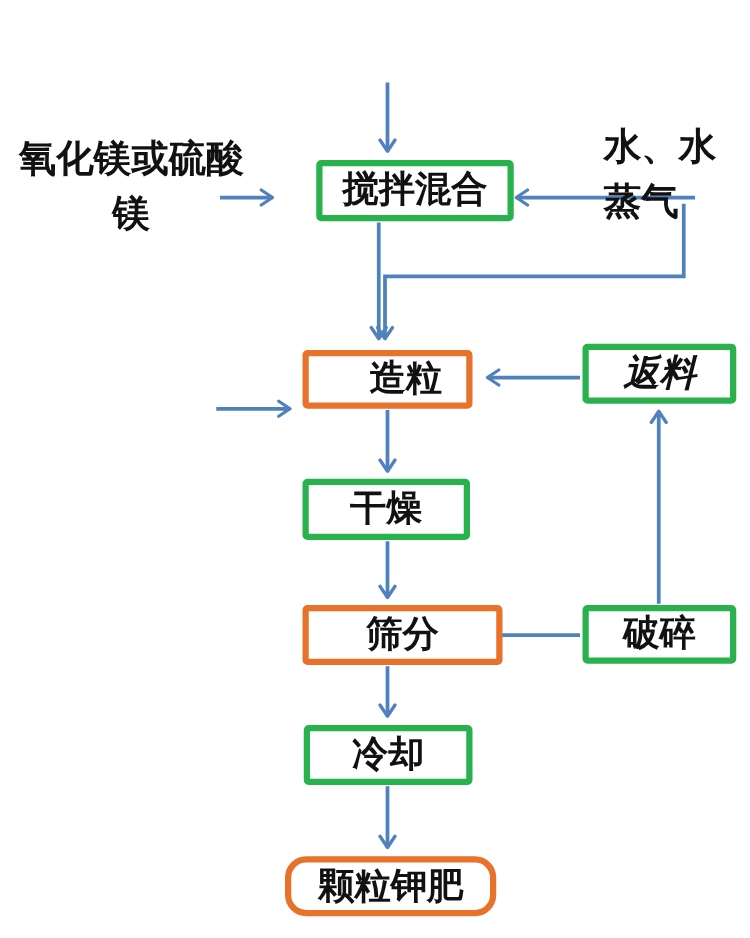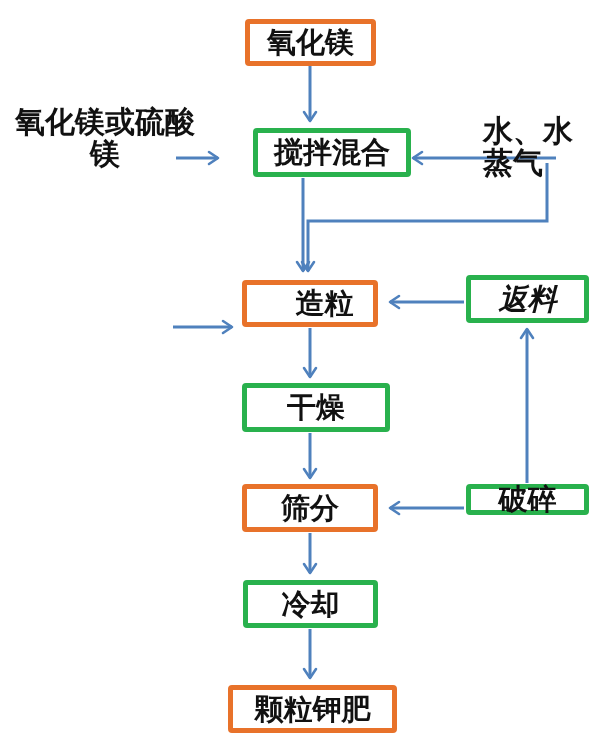--- a/index.html
+++ b/index.html
@@ -48,37 +48,37 @@
     line-height: 1;
     border-radius: 4px;
     white-space: nowrap;
   }
   .node.orange { border: 5px solid var(--orange); }
   .node.green  { border: 5px solid var(--green); }
   .free-label {
     position: absolute;
     font-weight: bold;
     font-size: 30px;
-    line-height: 32px;
+    line-height: 44px;
     white-space: pre-line;
   }
   
   .n-mgo        { left: 245px; top: 19px;  width: 131px; height: 47px; }
   .n-mixing     { left: 225px; top: 128px; width: 158px; height: 49px; margin-left: 28px; }
   .n-granulate  { left: 242px; top: 280px; width: 136px; height: 47px; padding-left: 29px; }
   .n-return     { left: 466px; top: 275px; width: 123px; height: 48px; font-style: italic; }
-  .n-dry        { left: 242px; top: 383px; width: 148px; height: 49px; }
-  .n-sieve      { left: 242px; top: 484px; width: 136px; height: 48px; text-align: right; }
-  .n-crush      { left: 466px; top: 484px; width: 123px; height: 31px; }
+  .n-dry        { left: 242px; top: 383px; width: 134px; height: 49px; }
+  .n-sieve      { left: 242px; top: 484px; width: 160px; height: 48px; text-align: right; }
+  .n-crush      { left: 466px; top: 484px; width: 123px; height: 47px; }
   .n-cool       { left: 243px; top: 580px; width: 135px; height: 48px; justify-content: center; }
-  .n-product    { left: 228px; top: 685px; width: 169px; height: 48px; }
+  .n-product    { left: 228px; top: 685px; width: 169px; height: 48px; border-radius: 17px; }
   
   .l-mg-input   { left: 5px;   top: 106px; width: 200px; text-align: center; }
   .l-k-input    { left: 0px;   top: 288px; width: 185px; text-align: center; }
-  .l-water      { left: 483px; top: 96px;  width: 115px; text-align: left; margin-top: 19px; }
+  .l-water      { left: 483px; top: 96px;  width: 115px; text-align: left; }
 </style>
 </head>
 <body>
 
 <div class="canvas">
 
   <svg class="edges-layer" viewBox="0 0 600 750" xmlns="http://www.w3.org/2000/svg">
     <defs>
       <marker id="arrowhead" viewBox="0 0 16 16" refX="13" refY="8" markerWidth="16" markerHeight="16" markerUnits="userSpaceOnUse" orient="auto-start-reverse">
         <path class="edge-head" d="M4,2 L13,8 L4,14"></path>
@@ -92,23 +92,20 @@
     <path class="edge" d="M173,327 L232,327" marker-end="url(#arrowhead)"></path>
     <path class="edge" d="M464,302 L390,302" marker-end="url(#arrowhead)"></path>
     <path class="edge" d="M310,328 L310,377" marker-end="url(#arrowhead)"></path>
     <path class="edge" d="M310,433 L310,478" marker-end="url(#arrowhead)"></path>
     <path class="edge" d="M527,483 L527,329" marker-end="url(#arrowhead)"></path>
     <path class="edge" d="M464,508 L390,508" marker-end="url(#arrowhead)"></path>
     <path class="edge" d="M310,533 L310,573" marker-end="url(#arrowhead)"></path>
     <path class="edge" d="M310,629 L310,678" marker-end="url(#arrowhead)"></path>
   </svg>
 
-  <div class="node orange n-mgo">
-    <span>氧化镁</span>
-  </div>
 
   <div class="node green n-mixing">
     <span>搅拌混合</span>
   </div>
 
   <div class="node orange n-granulate">
     <span>造粒</span>
   </div>
 
   <div class="node green n-return">

